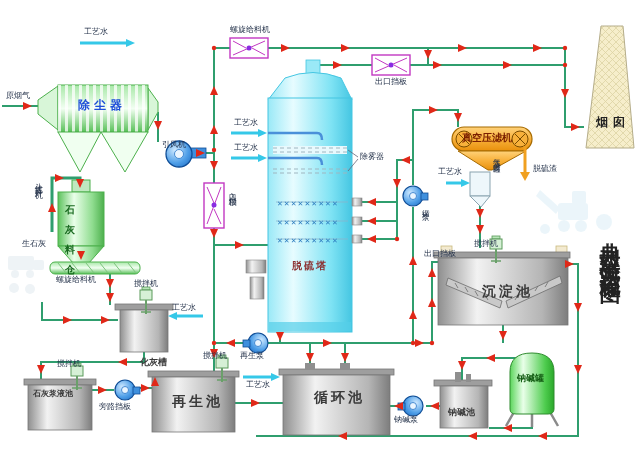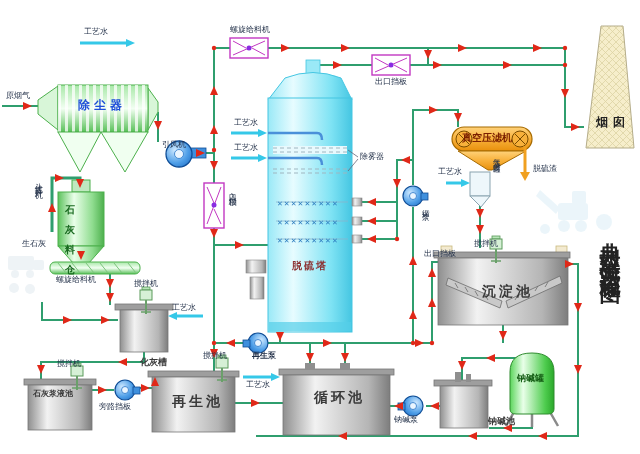--- a/index.html
+++ b/index.html
@@ -405,26 +405,26 @@
 <div class="lbl" style="left:360px;top:153px;">除雾器</div>
 <div class="lbl tower-lbl" style="left:292px;top:260px;">脱硫塔</div>
 <div class="lbl filter-lbl" style="left:462px;top:132px;">真空压滤机</div>
 <div class="lbl v" style="left:492px;top:152px;font-size:7.5px;">气液分离罐</div>
 <div class="lbl" style="left:438px;top:168px;">工艺水</div>
 <div class="lbl" style="left:533px;top:165px;">脱硫渣</div>
 <div class="lbl" style="left:424px;top:250px;">出口挡板</div>
 <div class="lbl v" style="left:421px;top:204px;font-size:7.5px;">循环泵</div>
 <div class="lbl" style="left:474px;top:240px;">搅拌机</div>
 <div class="lbl tank-lbl" style="left:482px;top:284px;">沉淀池</div>
-<div class="lbl" style="left:252px;top:352px;font-weight:bold;">再生泵</div>
+<div class="lbl" style="left:240px;top:352px;">再生泵</div>
 <div class="lbl" style="left:203px;top:352px;">搅拌机</div>
 <div class="lbl" style="left:246px;top:381px;">工艺水</div>
 <div class="lbl tank-lbl" style="left:172px;top:394px;">再生池</div>
 <div class="lbl tank-lbl" style="left:314px;top:390px;">循环池</div>
-<div class="lbl tank-lbl-sm" style="left:448px;top:417px;margin-left:40px;">钠碱池</div>
+<div class="lbl tank-lbl-sm" style="left:448px;top:408px;">钠碱池</div>
 <div class="lbl green-tank-lbl" style="left:517px;top:374px;">钠碱罐</div>
 <div class="lbl" style="left:394px;top:416px;">钠碱泵</div>
 <div class="lbl" style="left:57px;top:360px;">搅拌机</div>
 <div class="lbl" style="left:33px;top:390px;font-weight:bold;color:#3a3a3a;">石灰浆液池</div>
 <div class="lbl" style="left:99px;top:403px;">旁路挡板</div>
 <div id="main-title">典型双碱法流程图</div>
 
 </div>
 
 </body></html>

